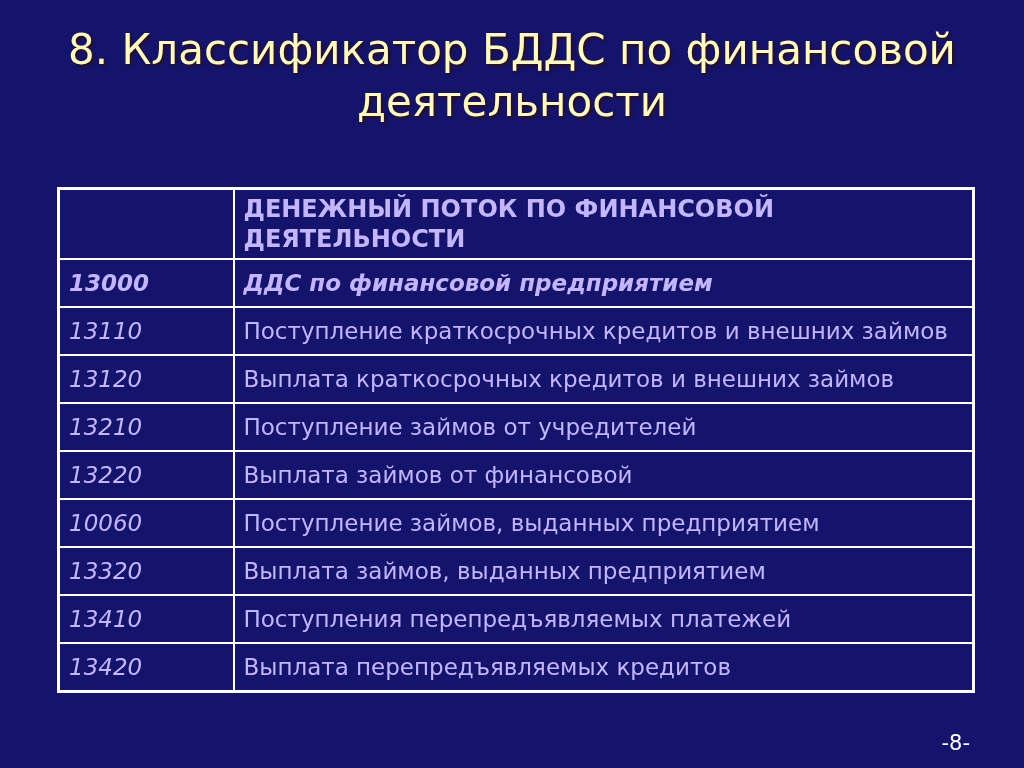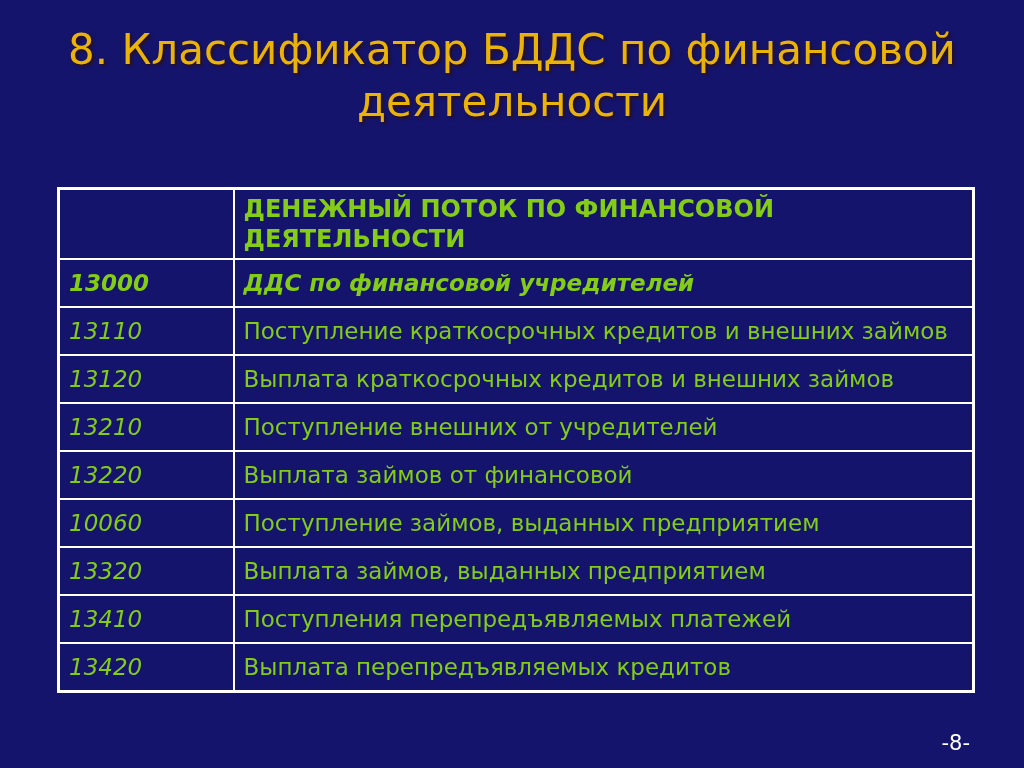--- a/index.html
+++ b/index.html
@@ -18,34 +18,34 @@
     position: absolute;
     inset: 0;
   }
   .title {
     position: absolute;
     top: 24px;
     left: 62px;
     width: 900px;
     margin: 0;
     text-align: center;
-    color: #eab308;
+    color: #fef9c3;
     font-size: 42px;
     font-weight: 400;
     line-height: 1.24;
     text-shadow: 2px 2px 3px rgba(50, 15, 0, 0.85);
   }
   table.classifier {
     position: absolute;
     left: 57px;
     top: 187px;
     width: 918px;
     border-collapse: collapse;
     table-layout: fixed;
-    color: #84cc16;
+    color: #c4b5fd;
     border: 3px solid #FFFFFF;
   }
   .classifier th, .classifier td {
     border: 2px solid #FFFFFF;
     padding: 2px 9px;
     vertical-align: middle;
     text-align: left;
     overflow: hidden;
   }
   .classifier col.code-col { width: 175px; }
@@ -94,33 +94,33 @@
       <tr>
         <th class="code"></th>
         <th class="desc">
           <div class="hdr-desc-inner">ДЕНЕЖНЫЙ ПОТОК ПО ФИНАНСОВОЙ ДЕЯТЕЛЬНОСТИ</div>
         </th>
       </tr>
     </thead>
     <tbody id="table-body">
         <tr class="emphasis">
     <td class="code">13000</td>
-    <td class="desc">ДДС по финансовой учредителей</td>
+    <td class="desc">ДДС по финансовой предприятием</td>
   </tr>
         <tr>
     <td class="code">13110</td>
     <td class="desc">Поступление краткосрочных кредитов и внешних займов</td>
   </tr>
         <tr>
     <td class="code">13120</td>
     <td class="desc">Выплата краткосрочных кредитов и внешних займов</td>
   </tr>
         <tr>
     <td class="code">13210</td>
-    <td class="desc">Поступление внешних от учредителей</td>
+    <td class="desc">Поступление займов от учредителей</td>
   </tr>
         <tr>
     <td class="code">13220</td>
     <td class="desc">Выплата займов от финансовой</td>
   </tr>
         <tr>
     <td class="code">10060</td>
     <td class="desc">Поступление займов, выданных предприятием</td>
   </tr>
         <tr>

